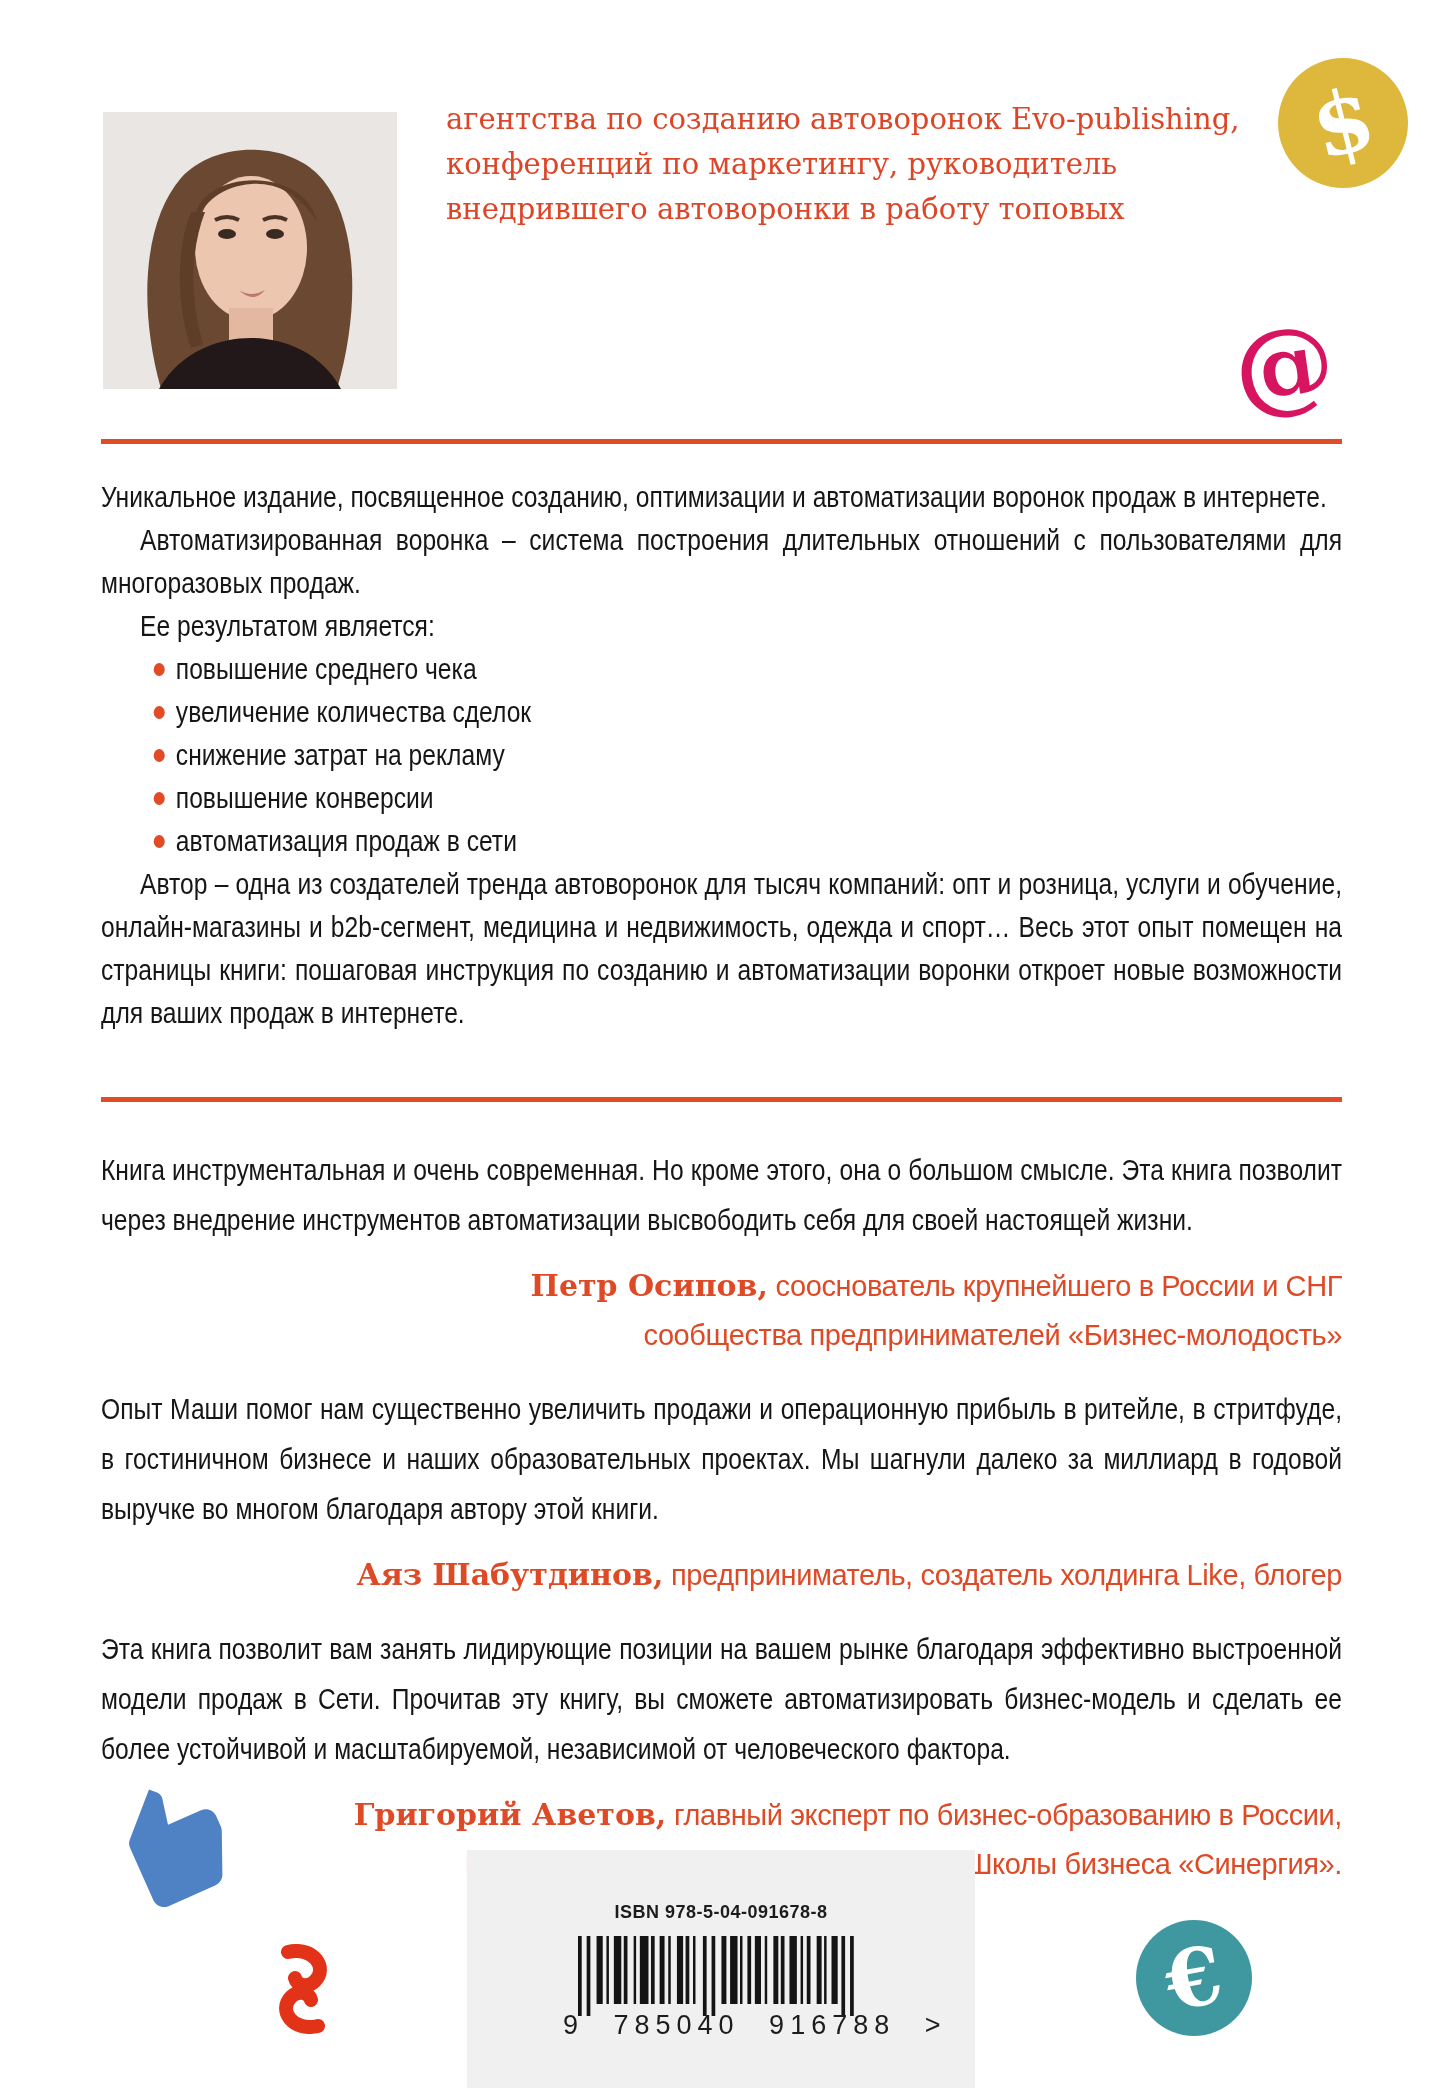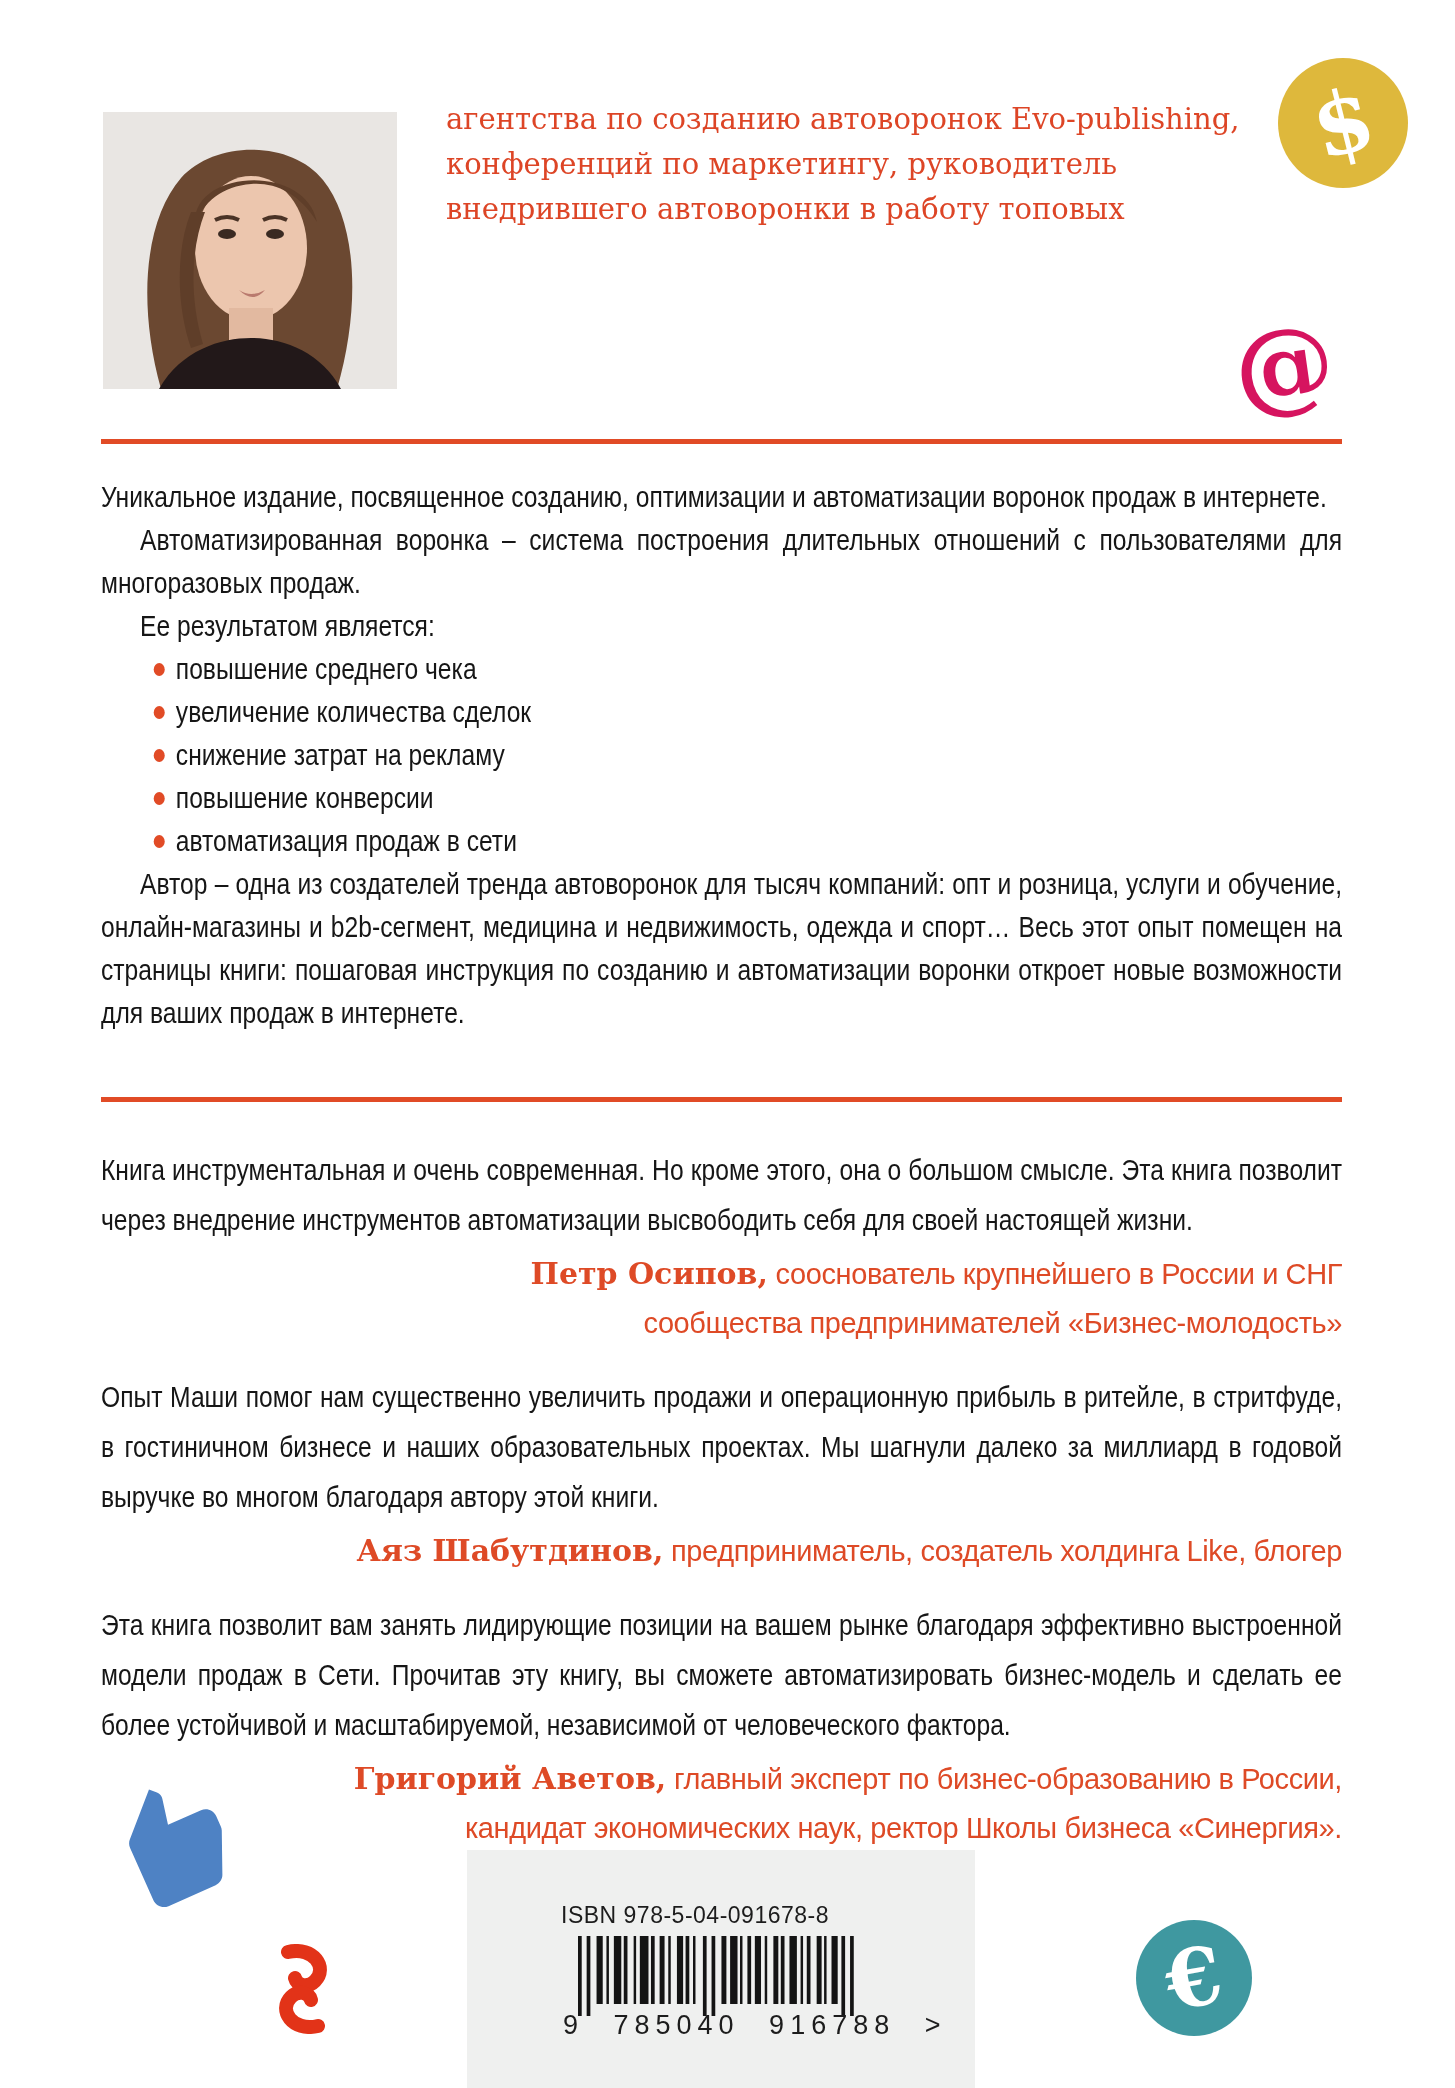--- a/index.html
+++ b/index.html
@@ -52,21 +52,21 @@
   .bullet-row{position:relative;padding-left:88px;text-align:left;}
   .bullet-row .dot{
     position:absolute;left:62px;top:15px;width:13px;height:13px;border-radius:50%;
     background:#e14b26;
   }
 
   
   .reviews{position:absolute;left:101px;top:1145px;width:1241px;}
   .rev-text{font-size:29px;line-height:50px;color:#161616;margin:0;}
   .rev-text.later{margin-top:24px;}
-  .attr{margin-top:4px;text-align:right;color:#de4a26;}
+  .attr{margin-top:16px;text-align:right;color:#de4a26;}
   .attr .line{font-size:29px;line-height:49px;letter-spacing:-0.4px;}
   .attr .aname{
     font-family:"DejaVu Serif","Liberation Serif",serif;font-weight:700;
     font-size:30px;letter-spacing:0;
   }
 
   
   .thumb{position:absolute;left:108px;top:1778px;width:132px;height:126px;transform:rotate(-24deg);}
   .eksmo{position:absolute;left:272px;top:1944px;width:62px;height:90px;}
   .coin-euro{
@@ -75,22 +75,22 @@
   }
   .coin-euro span{
     font-family:"DejaVu Serif","Liberation Serif",serif;font-weight:700;
     font-size:80px;color:#ffffff;transform:rotate(-10deg);line-height:1;
   }
 
   .barcode-box{
     position:absolute;left:467px;top:1850px;width:508px;height:238px;background:#eff0ef;
   }
   .isbn{
-    position:absolute;left:94px;top:52px;width:320px;
-    font-size:23px;letter-spacing:0.5px;color:#1c1c1c;white-space:nowrap;
+    position:absolute;left:94px;top:52px;width:320px;text-align:center;
+    font-size:18px;letter-spacing:0.5px;color:#1c1c1c;white-space:nowrap;font-weight:bold;
   }
   .bars{position:absolute;left:111px;top:86px;width:277px;height:82px;}
   .bc-digits{
     position:absolute;left:76px;top:160px;width:360px;text-align:center;
     font-size:27px;color:#1c1c1c;letter-spacing:6px;word-spacing:16px;white-space:nowrap;margin-left:20px;
   }
 </style>
 </head>
 <body>
 

